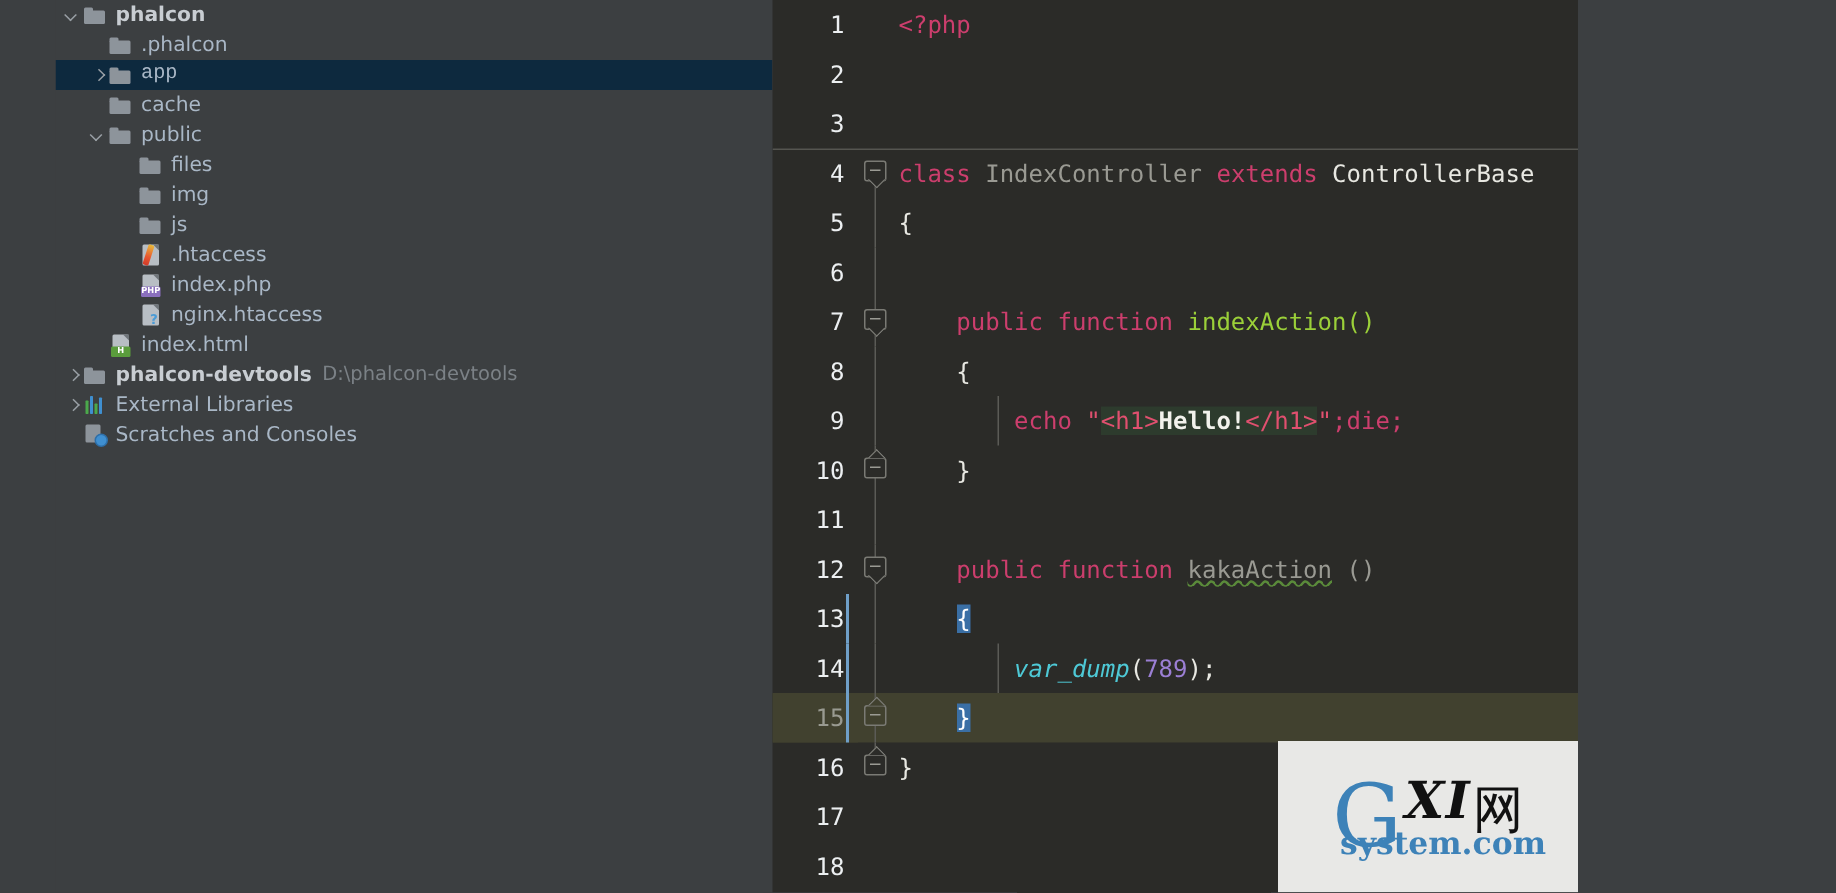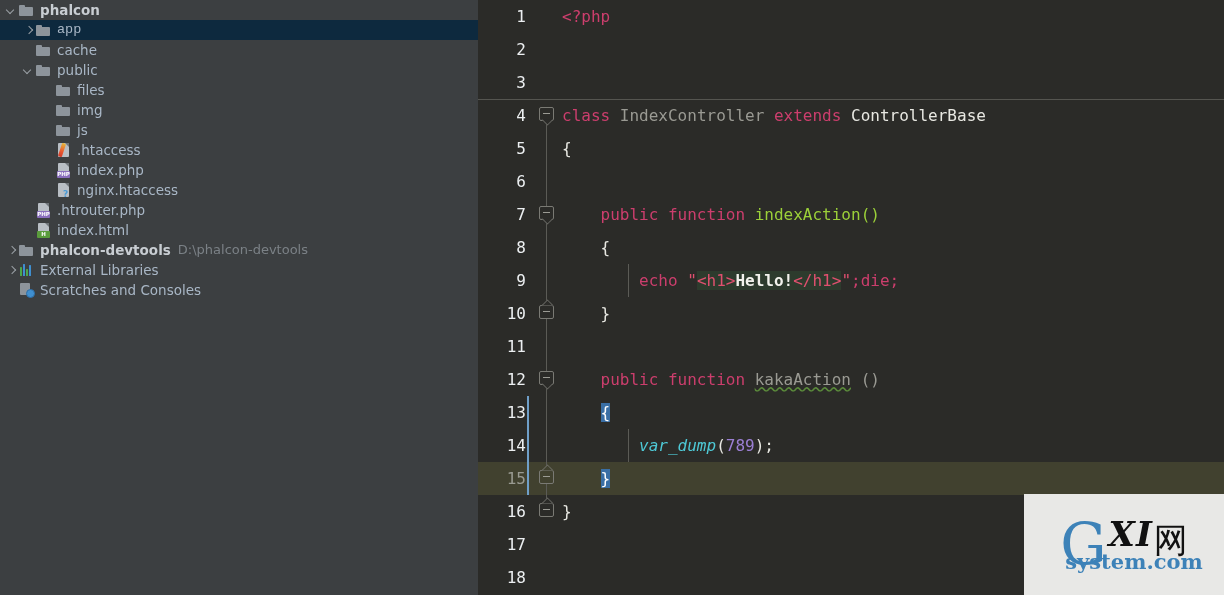--- a/index.html
+++ b/index.html
@@ -2,21 +2,21 @@
 <html><head>
 <meta charset="utf-8">
 <style>
   * { box-sizing: border-box; margin: 0; padding: 0; }
   html, body {
     width: 1224px; height: 595px;
     background: #3c3f41;
     font-family: "DejaVu Sans", sans-serif;
     overflow: hidden;
   }
-  #app { display: flex; width: 1224px; height: 595px; }
+  #app { display: flex; width: 1052px; height: 595px; padding-left: 37px; }
 
   
   #sidebar {
     width: 478px; height: 595px;
     background: #3c3f41;
     position: relative;
     overflow: hidden;
     flex: 0 0 478px;
   }
   .tree-row {
@@ -292,20 +292,24 @@
 <div id="app">
 
   <div id="sidebar">
 
     <div class="tree-row" style="padding-left:6px">
       <span class="arrow down"></span>
       <span class="icon ic-folder"></span>
       <span class="lbl bold">phalcon</span>
     </div>
 
+    <div class="tree-row" style="padding-left:36px">
+      <span class="icon ic-folder"></span>
+      <span class="lbl">.phalcon</span>
+    </div>
 
     <div class="tree-row selected" style="padding-left:23px">
       <span class="arrow right"></span>
       <span class="icon ic-folder"></span>
       <span class="lbl">app</span>
     </div>
 
     <div class="tree-row" style="padding-left:36px">
       <span class="icon ic-folder"></span>
       <span class="lbl">cache</span>
@@ -351,27 +355,20 @@
     </div>
 
     <div class="tree-row" style="padding-left:56px">
       <span class="icon">
         <span class="sheet"></span>
           <span class="qmark">?</span>
       </span>
       <span class="lbl">nginx.htaccess</span>
     </div>
 
-    <div class="tree-row" style="padding-left:36px">
-      <span class="icon">
-        <span class="sheet"></span>
-          <span class="badge php">PHP</span>
-      </span>
-      <span class="lbl">.htrouter.php</span>
-    </div>
 
     <div class="tree-row" style="padding-left:36px">
       <span class="icon">
         <span class="sheet"></span>
           <span class="badge htm">H</span>
       </span>
       <span class="lbl">index.html</span>
     </div>
 
     <div class="tree-row" style="padding-left:6px">

